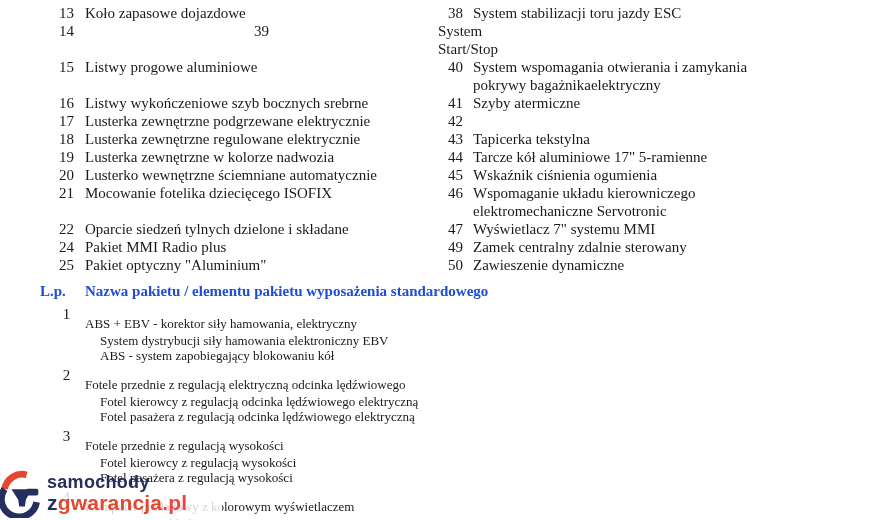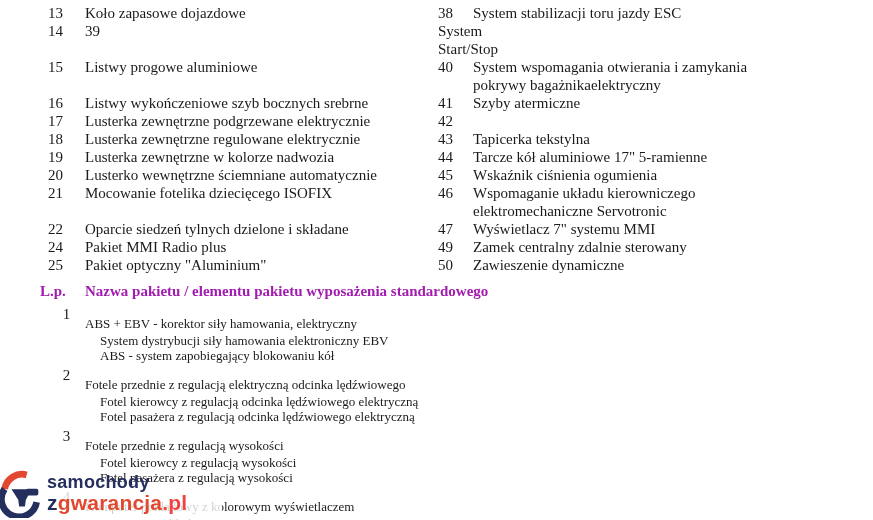--- a/index.html
+++ b/index.html
@@ -9,28 +9,28 @@
     font-family: "Liberation Serif", serif;
     color: #1a1a1a;
     overflow: hidden;
     position: relative;
   }
   .page { position: relative; width: 873px; height: 520px; }
 
   
   .equip-table { padding: 4px 0 0 48px; font-size: 15px; line-height: 18px; }
   .row { display: grid; grid-template-columns: 37px 353px 35px 1fr; }
-  .cell-num { text-align: left; }
+  .cell-num { text-align: center; }
   .cell-txt { white-space: pre-line; padding-right: 6px; }
 
   
   .pkg-header {
     display: grid; grid-template-columns: 45px 1fr;
     margin: 8px 0 5px 40px;
-    font-weight: bold; font-size: 15px; line-height: 18px; color: #a21caf;
+    font-weight: bold; font-size: 15px; line-height: 18px; color: #1d4ed8;
   }
   .pkg-items { margin-left: 48px; }
   .pkg-item { margin-bottom: 3px; }
   .pkg-row { display: grid; grid-template-columns: 37px 1fr; }
   .pkg-num { text-align: center; font-size: 15px; line-height: 18px; }
   .pkg-title { font-size: 13px; line-height: 18px; margin-top: 10px; }
   .pkg-sub { margin-left: 52px; font-size: 13px; line-height: 15px; }
 
   
   .wm-fade {

